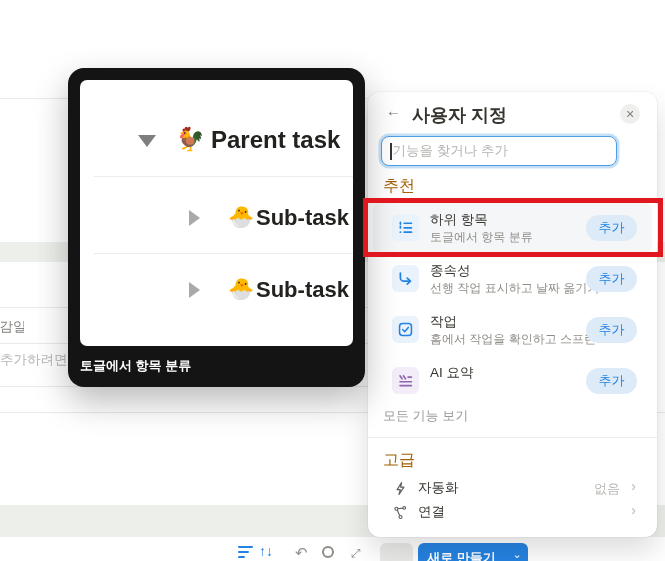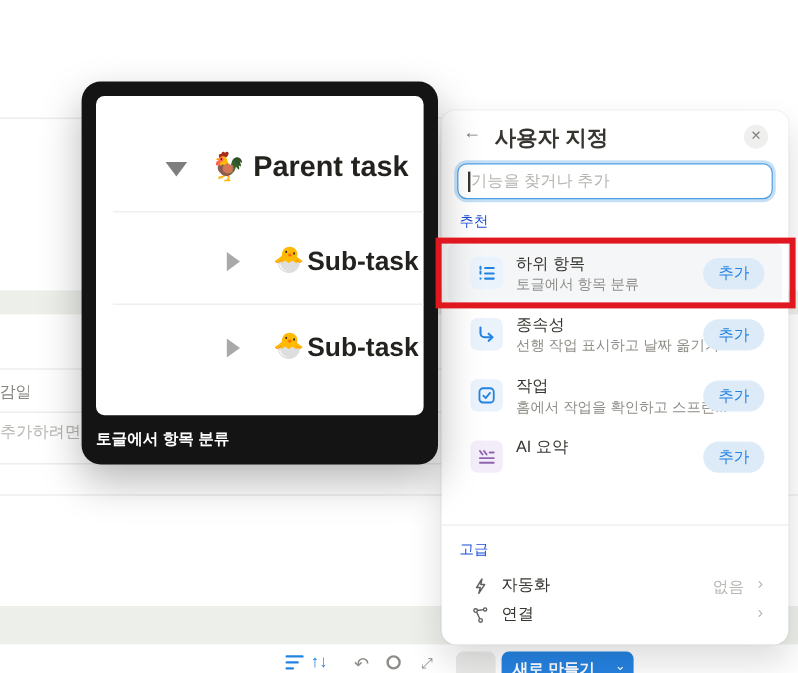--- a/index.html
+++ b/index.html
@@ -42,27 +42,27 @@
 
   
   .panel { position:absolute; left:368px; top:92px; width:289px; height:445px;
            background:#ffffff; border-radius:12px; z-index:10;
            box-shadow:0 0 0 1px rgba(15,15,15,.04), 0 14px 28px rgba(15,15,15,.14); }
   .panel-header { position:absolute; left:0; top:0; width:100%; height:40px; }
   .ph-back  { position:absolute; left:18px; top:10px; font-size:15px; color:#78766f; cursor:pointer; }
   .ph-title { position:absolute; left:44px; top:11px; font-size:18px; font-weight:700; color:#37352f; }
   .ph-close { position:absolute; left:252px; top:12px; width:20px; height:20px; border-radius:50%;
               background:#efefee; color:#84827c; font-size:11px; text-align:center; line-height:20px; cursor:pointer; }
-  .search-box { position:absolute; left:13px; top:44px; width:263px; height:30px;
+  .search-box { position:absolute; left:13px; top:44px; width:236px; height:30px;
                 background:#fff; border:1px solid #4f9ee3; border-radius:8px;
                 box-shadow:0 0 0 2.5px rgba(89,165,230,.35);
                 display:flex; align-items:center; padding-left:8px; }
   .search-caret { width:1.5px; height:17px; background:#37352f; margin-right:1px; }
   .search-ph { color:#b6b4b0; font-size:13.5px; white-space:nowrap; overflow:hidden; }
-  .sec-label { position:absolute; left:15px; font-size:12px; color:#1d4ed8; }
+  .sec-label { position:absolute; left:15px; font-size:16px; color:#a16207; }
   .feat-row { position:absolute; left:5px; width:279px; height:50px; border-radius:6px; cursor:pointer; }
   .feat-row.hover { background:#f4f6f8; }
   .feat-icon { position:absolute; left:19px; top:11px; width:27px; height:27px; border-radius:6px;
                background:#eaf2fc; display:flex; align-items:center; justify-content:center; }
   .feat-icon.purple { background:#f3edf9; }
   .feat-title { position:absolute; left:57px; top:8px; font-size:13.5px; font-weight:500; color:#37352f; white-space:nowrap; }
   .feat-sub   { position:absolute; left:57px; top:26px; font-size:12px; color:#8f8d87; white-space:nowrap; }
   .add-btn { position:absolute; left:213px; top:12px; min-width:51px; height:26px; border-radius:999px;
              background:#ddebf9; color:#2383e2; font-size:13px; font-weight:500;
              display:flex; align-items:center; justify-content:center; cursor:pointer; }
@@ -204,20 +204,21 @@
             <line x1="13" y1="6" x2="17" y2="6"></line>
             <line x1="3.5" y1="11.5" x2="17" y2="11.5"></line>
             <line x1="3.5" y1="16" x2="17" y2="16"></line>
           </g>
         </svg>
       </div>
       <div class="feat-title">AI 요약</div>
       <div class="add-btn">추가</div>
     </div>
 
+    <div class="view-all" style="top:315px;">모든 기능 보기</div>
 
     <div class="panel-div" style="top:345px;"></div>
 
     <div class="sec-label" style="top:358px;text-align:right;">고급</div>
 
     <div class="adv-row" style="top:381px;text-align:right;">
       <div class="adv-icon">
         <svg width="15" height="15" viewBox="0 0 20 20">
           <path d="M11.5 2 L5.5 11.5 h4.2 L8 18 L14.5 8.2 h-4.3 z" fill="none" stroke="#5f5e5b" stroke-width="1.6" stroke-linejoin="round"></path>
         </svg>

